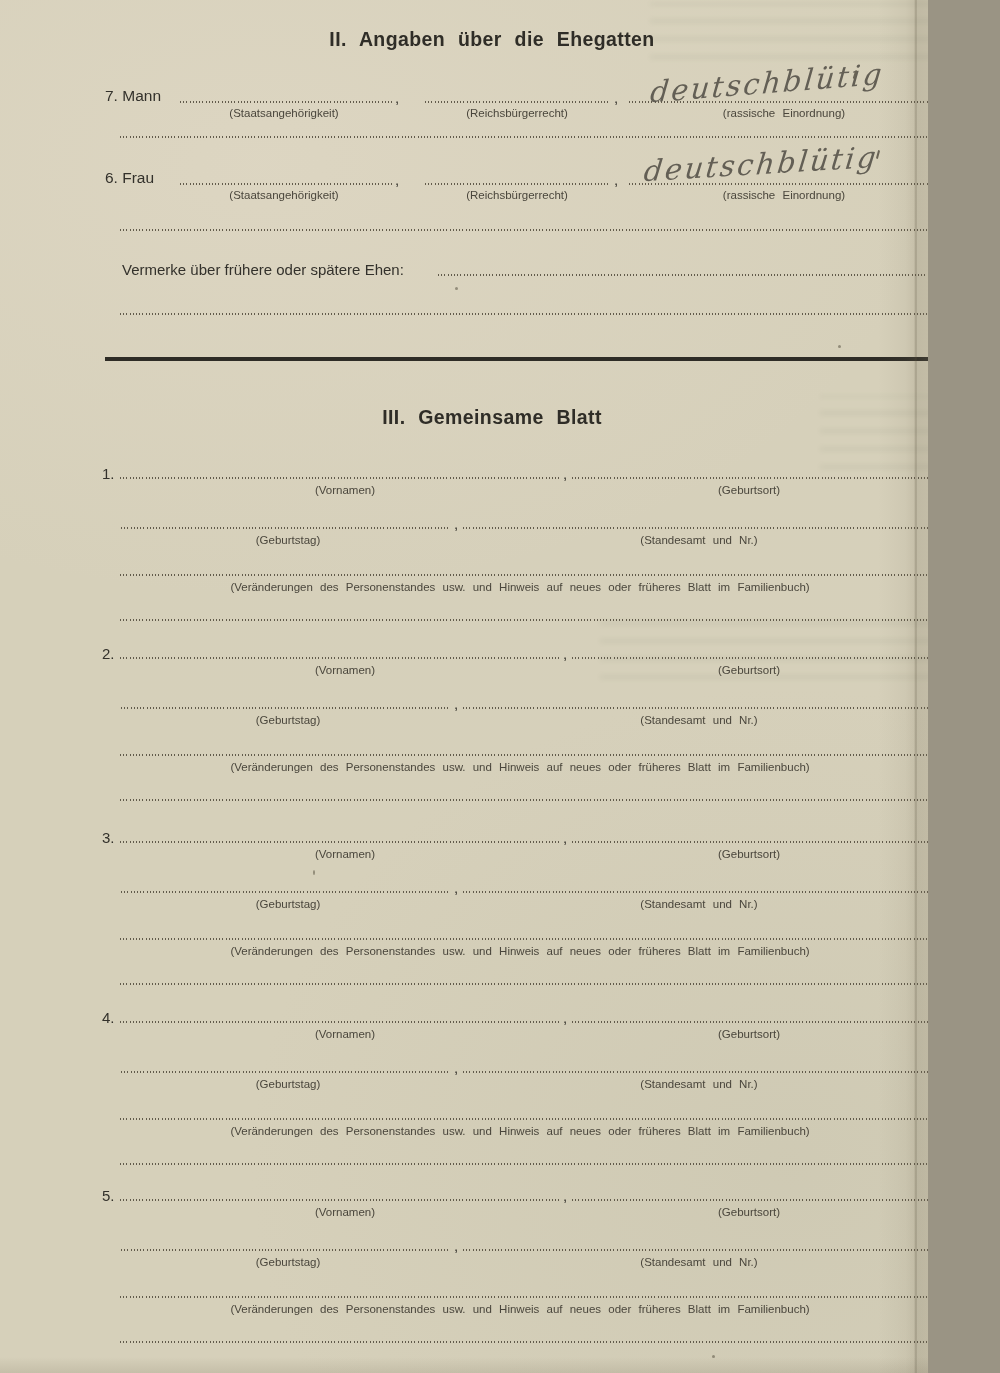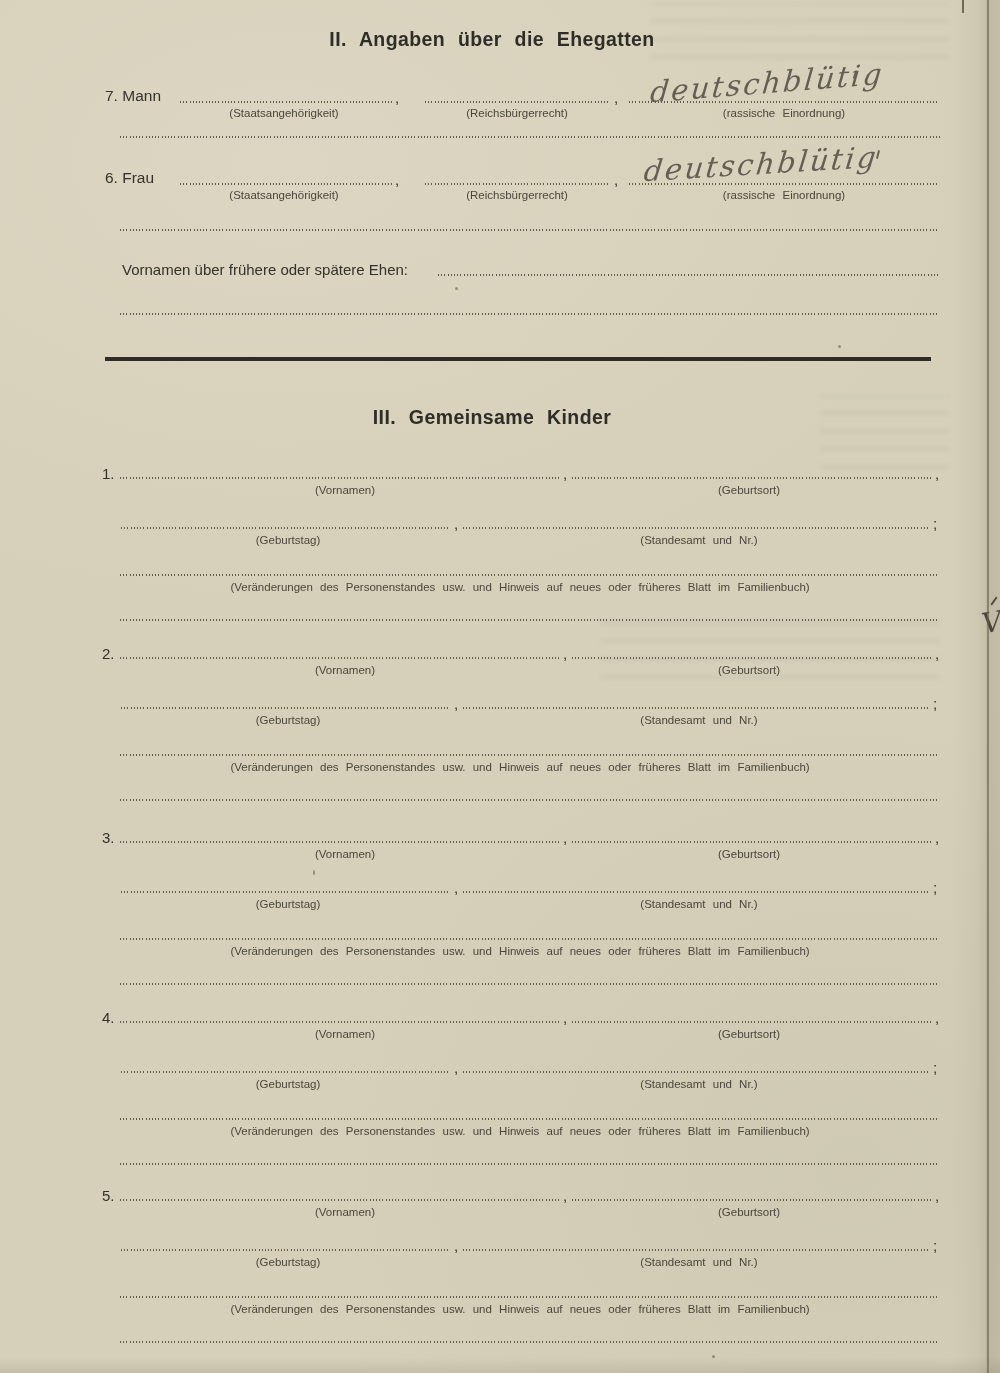--- a/index.html
+++ b/index.html
@@ -1,18 +1,18 @@
 <!DOCTYPE html>
 <html><head>
 <meta charset="utf-8">
 <style>
   html,body{margin:0;padding:0;background:#9a9484;}
   .page{
     position:relative;
-    width:1000px;height:1373px;
+    width:928px;height:1373px;
     overflow:hidden;
     font-family:"Liberation Sans",sans-serif;
     color:#33312b;
     background:
       radial-gradient(1100px 700px at 28% 12%, rgba(226,218,200,0.55), rgba(226,218,200,0) 62%),
       radial-gradient(900px 800px at 85% 85%, rgba(198,194,172,0.45), rgba(198,194,172,0) 60%),
       radial-gradient(700px 500px at 60% 45%, rgba(214,208,188,0.35), rgba(214,208,188,0) 65%),
       #d6d0ba;
   }
   .abs{position:absolute;}
@@ -96,27 +96,27 @@
   <span class="sublabel" style="left:284px;top:189px;">(Staatsangehörigkeit)</span>
   <div class="dot" style="left:425px;top:183px;width:186px;"></div>
   <span class="punct" style="left:614px;top:172px;">,</span>
   <span class="sublabel" style="left:517px;top:189px;">(Reichsbürgerrecht)</span>
   <div class="dot" style="left:629px;top:183px;width:310px;"></div>
   <span class="sublabel" style="left:784px;top:189px;">(rassische Einordnung)</span>
   <span class="handw" style="left:644px;top:147px;transform:rotate(-3.5deg) skewX(-10deg);">deutschblütig</span>
 
   <div class="dot" style="left:120px;top:229px;width:818px;"></div>
 
-  <span class="rowlabel" style="left:122px;top:261px;font-size:15px;">Vornamen über frühere oder spätere Ehen:</span>
+  <span class="rowlabel" style="left:122px;top:261px;font-size:15px;">Vermerke über frühere oder spätere Ehen:</span>
   <div class="dot" style="left:438px;top:274px;width:500px;"></div>
   <div class="dot" style="left:120px;top:313px;width:818px;"></div>
 
   <div class="rule" style="left:105px;top:357px;width:826px;height:3.5px;"></div>
 
-  <div class="title" style="top:406px;">III. Gemeinsame Kinder</div>
+  <div class="title" style="top:406px;">III. Gemeinsame Blatt</div>
 
   <div id="children-list" class="abs" style="left:0;top:0;width:1000px;height:1373px;">
       <div class="child-entry" style="top: 440px;">
     <span class="child-num" style="left:102px;top:25px;">1.</span>
 
     <div class="dot" style="left:120px;top:37px;width:440px;"></div>
     <span class="punct" style="left:563px;top:26px;">,</span>
     <span class="sublabel" style="left:345px;top:44px;">(Vornamen)</span>
 
     <div class="dot" style="left:572px;top:37px;width:360px;"></div>

